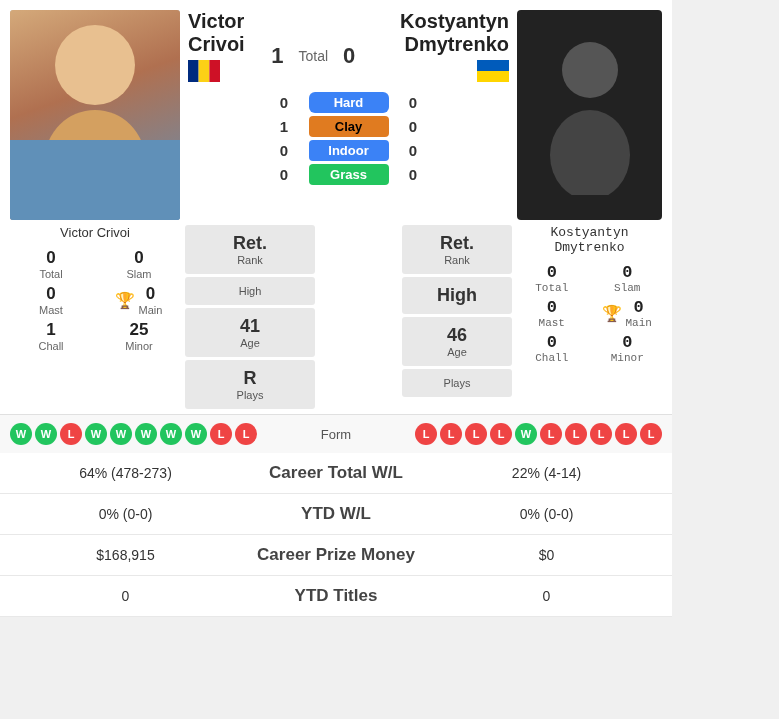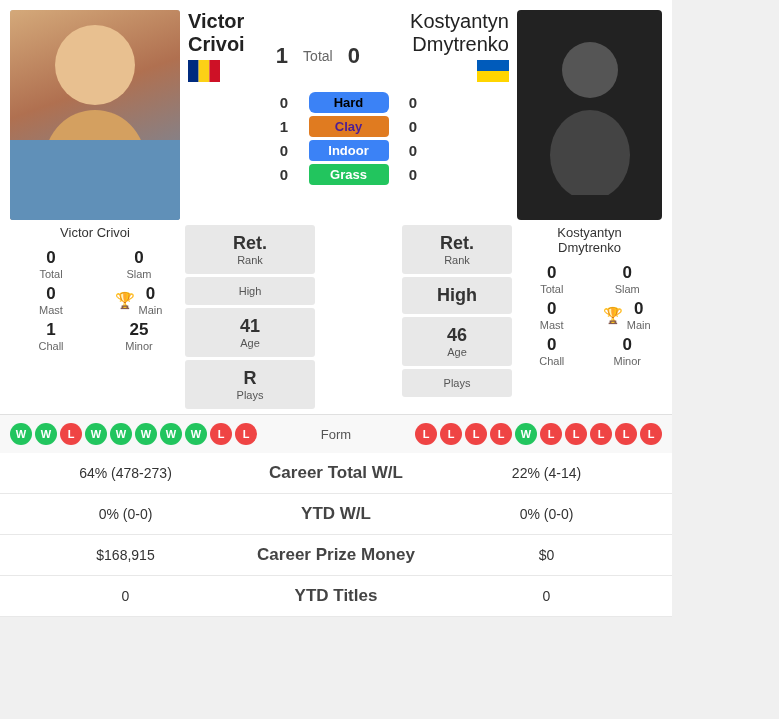--- a/index.html
+++ b/index.html
@@ -248,39 +248,39 @@
           </svg>
         </div>
         <div style="display:flex;flex-direction:column;align-items:center;gap:4px;">
           <div style="display:flex;align-items:center;gap:15px;margin-top:20px;">
             <span style="font-size:22px;font-weight:bold;color:#333;">1</span>
             <span style="font-size:14px;color:#666;">Total</span>
             <span style="font-size:22px;font-weight:bold;color:#333;">0</span>
           </div>
         </div>
         <div class="right-name-area">
-          <span style="font-size:20px;font-weight:normal;color:#222;text-align:right;">Kostyantyn Dmytrenko</span>
+          <span style="font-size:20px;font-weight:bold;color:#222;text-align:right;">Kostyantyn Dmytrenko</span>
 
           <svg width="32" height="22" viewBox="0 0 32 22">
             <rect x="0" y="0" width="32" height="11" fill="#005BBB"></rect>
             <rect x="0" y="11" width="32" height="11" fill="#FFD500"></rect>
           </svg>
         </div>
       </div>
 
       <div id="surfaces-container" style="display:flex;flex-direction:column;gap:3px;padding:2px 5px 5px 5px;">
 
       <div style="display: flex; align-items: center; justify-content: center; gap: 12px;">
     <span style="font-size:15px;font-weight:bold;color:#333;width:25px;text-align:center;">0</span>
-    <span class="surface-badge surface-hard" style="display:inline-block;padding:3px 18px;border-radius:6px;font-size:13px;font-weight:bold;color:#000000;min-width:80px;text-align:center;">Hard</span>
+    <span class="surface-badge surface-hard" style="display:inline-block;padding:3px 18px;border-radius:6px;font-size:13px;font-weight:bold;color:#ffffff;min-width:80px;text-align:center;">Hard</span>
     <span style="font-size:15px;font-weight:bold;color:#333;width:25px;text-align:center;">0</span>
   </div>
           <div style="display: flex; align-items: center; justify-content: center; gap: 12px;">
     <span style="font-size:15px;font-weight:bold;color:#333;width:25px;text-align:center;">1</span>
-    <span class="surface-badge surface-clay" style="display:inline-block;padding:3px 18px;border-radius:4px;font-size:13px;font-weight:bold;color:#4c1d95;min-width:80px;text-align:center;">Clay</span>
+    <span class="surface-badge surface-clay" style="display:inline-block;padding:3px 18px;border-radius:4px;font-size:13px;font-weight:bold;color:#000000;min-width:80px;text-align:center;">Clay</span>
     <span style="font-size:15px;font-weight:bold;color:#333;width:25px;text-align:center;">0</span>
   </div>
           <div style="display: flex; align-items: center; justify-content: center; gap: 12px;">
     <span style="font-size:15px;font-weight:bold;color:#333;width:25px;text-align:center;">0</span>
     <span class="surface-badge surface-indoor" style="display:inline-block;padding:3px 18px;border-radius:4px;font-size:13px;font-weight:bold;color:#fff;min-width:80px;text-align:center;">Indoor</span>
     <span style="font-size:15px;font-weight:bold;color:#333;width:25px;text-align:center;">0</span>
   </div>
           <div style="display: flex; align-items: center; justify-content: center; gap: 12px;">
     <span style="font-size:15px;font-weight:bold;color:#333;width:25px;text-align:center;">0</span>
     <span class="surface-badge surface-grass" style="display:inline-block;padding:3px 18px;border-radius:4px;font-size:13px;font-weight:bold;color:#fff;min-width:80px;text-align:center;">Grass</span>
@@ -364,21 +364,21 @@
       <div class="center-stat-box">
         <div class="center-stat-value">46</div>
         <div class="center-stat-label">Age</div>
       </div>
       <div class="center-stat-box">
         <div class="center-stat-value"></div>
         <div class="center-stat-label">Plays</div>
       </div>
     </div>
 
-    <div style="width:145px;flex-shrink:0;text-align:center;">
+    <div style="width:145px;flex-shrink:0;text-align:center;font-family:Liberation Mono, monospace;">
       <div style="font-size:13px;color:#333;margin-bottom:8px;">Kostyantyn<br>Dmytrenko</div>
       <div class="stat-grid" style="grid-template-columns:1fr 1fr;display:grid;gap:4px 6px;">
         <div class="stat-item">
           <span class="stat-value">0</span>
           <span class="stat-label">Total</span>
         </div>
         <div class="stat-item">
           <span class="stat-value">0</span>
           <span class="stat-label">Slam</span>
         </div>

